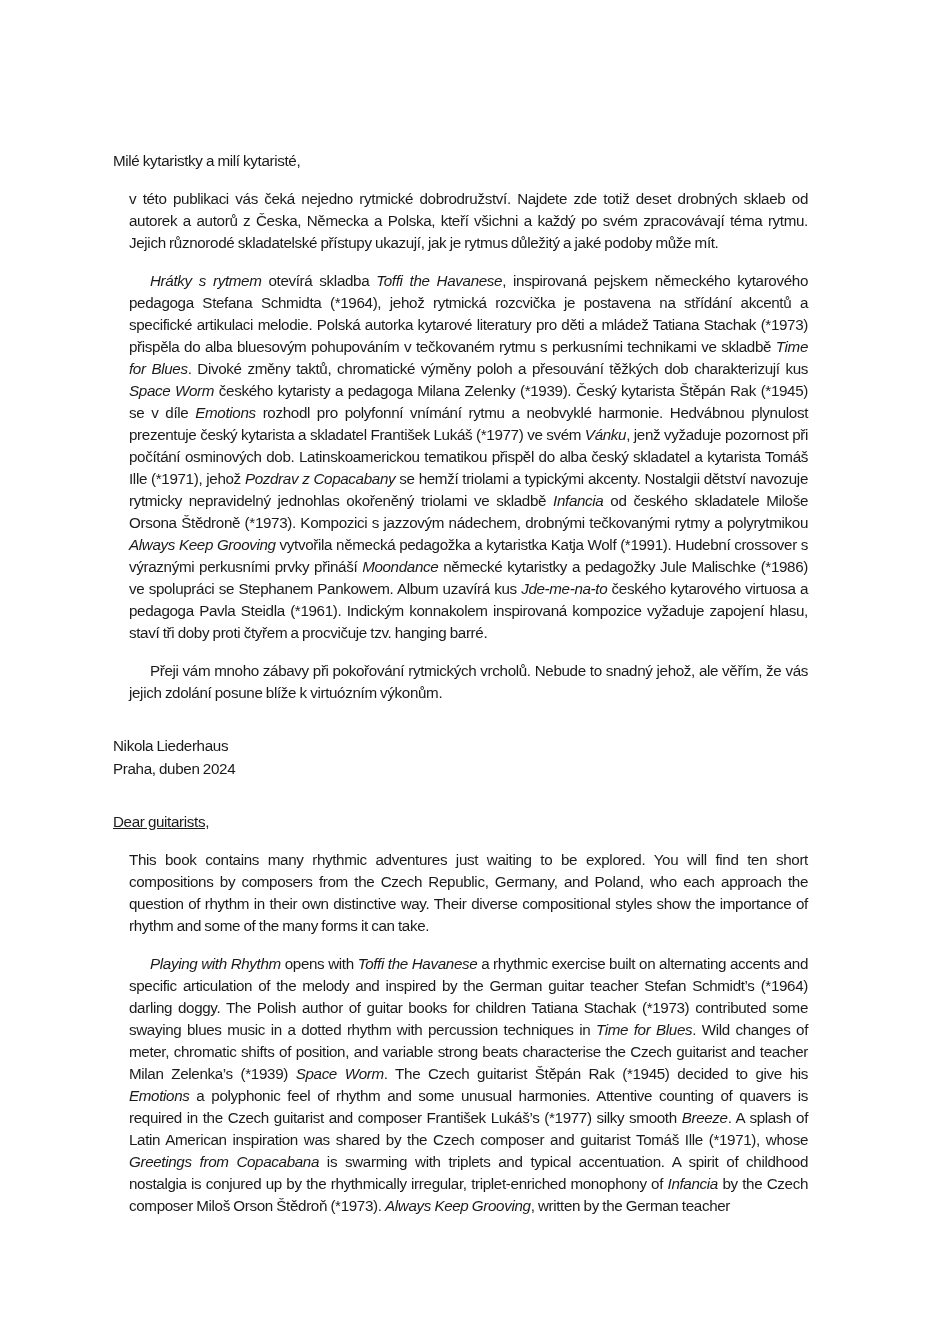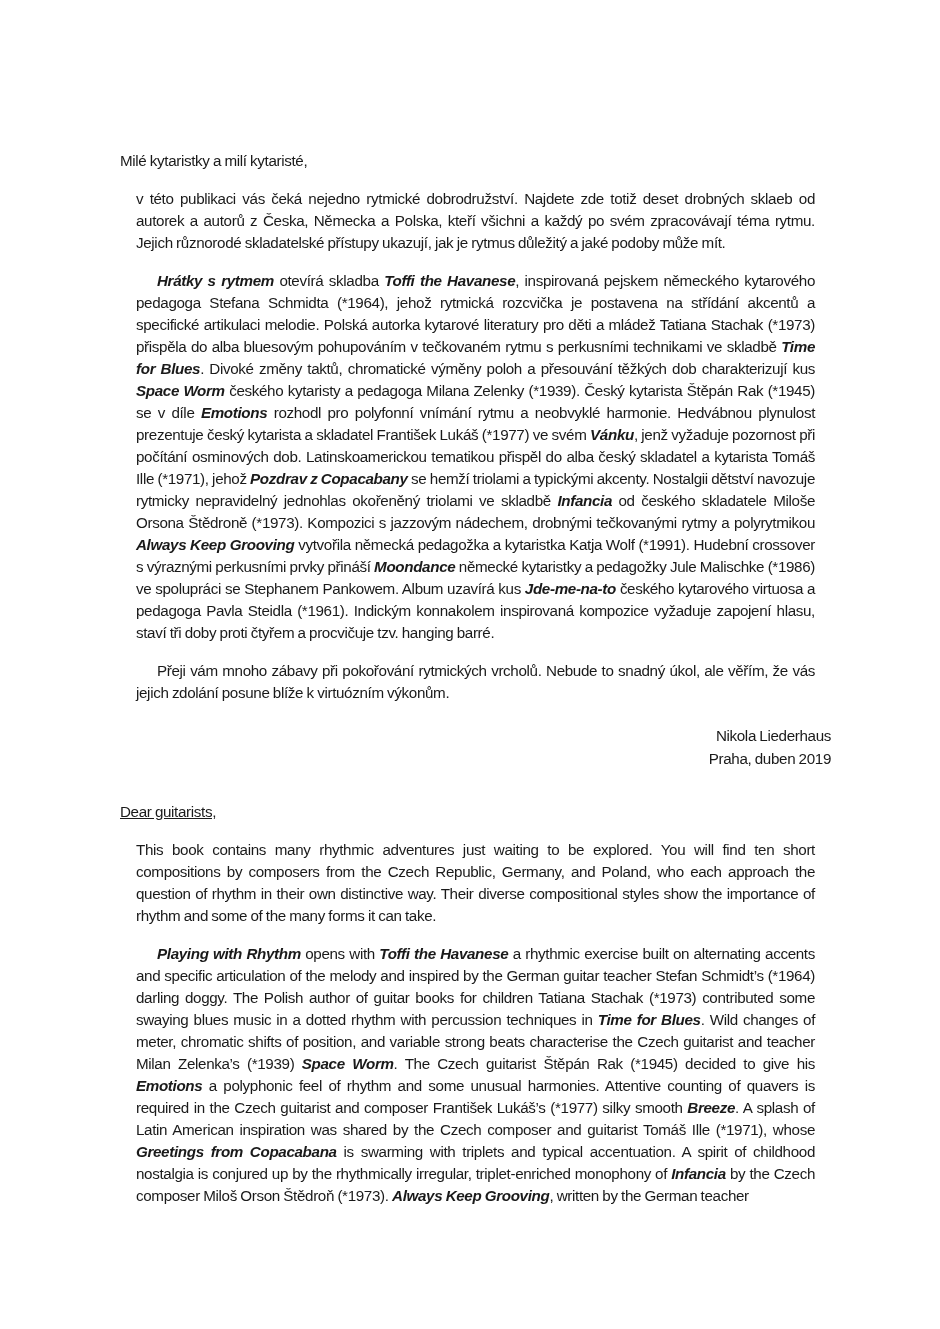--- a/index.html
+++ b/index.html
@@ -10,46 +10,45 @@
     body {
       width: 940px;
       height: 1329px;
       position: relative;
       overflow: hidden;
       font-family: "Liberation Sans", "DejaVu Sans", sans-serif;
       color: #1a1a1a;
     }
     .page {
       position: absolute;
-      left: 120px;
+      left: 113px;
       top: 150px;
       width: 711px;
       font-size: 15.2px;
       line-height: 22px;
       letter-spacing: -0.35px;
       word-spacing: -0.5px;
     }
     .greeting {
       margin: 0 0 11px 0;
     }
     .para {
       margin: 16px;
       text-align: justify;
       hyphens: manual;
     }
     .para.indent {
       text-indent: 21px;
     }
     .para em {
       font-style: italic;
-      font-weight: bold;
     }
     .signature {
-      margin-top: 20px;
-      text-align: right;
+      margin-top: 30px;
+      text-align: left;
     }
     .signature div {
       line-height: 23px;
     }
     .section-en {
       margin-top: 31px;
     }
     .section-en .greeting {
       margin-bottom: 12px;
       text-decoration: underline;
@@ -58,25 +57,25 @@
 </head>
 <body>
 
 <div class="page">
 
   <section class="section-cz">
     <p class="greeting">Milé kytaristky a milí kytaristé,</p>
     <div>
         <p class="para" lang="cs"><span>v této publikaci vás čeká nejedno rytmické dobrodružství. Najdete zde totiž deset drobných skla­eb od autorek a autorů z Česka, Německa a Polska, kteří všichni a každý po svém zpracovávají téma rytmu. Jejich různorodé skladatelské přístupy ukazují, jak je rytmus důležitý a jaké podoby může mít.</span></p>
         <p class="para indent" lang="cs"><em>Hrátky s rytmem</em><span> otevírá skladba </span><em>Toffi the Havanese</em><span>, inspirovaná pejskem německého kyta­rového pedagoga Stefana Schmidta (*1964), jehož rytmická rozcvička je postavena na střídání akcentů a specifické artikulaci melodie. Polská autorka kytarové literatury pro děti a mládež Tatiana Stachak (*1973) přispěla do alba bluesovým pohupováním v tečkovaném rytmu s per­kusními technikami ve skladbě </span><em>Time for Blues</em><span>. Divoké změny taktů, chromatické výměny poloh a přesouvání těžkých dob charakterizují kus </span><em>Space Worm</em><span> českého kytaristy a pedagoga Milana Zelenky (*1939). Český kytarista Štěpán Rak (*1945) se v díle </span><em>Emotions</em><span> rozhodl pro polyfonní vnímání rytmu a neobvyklé harmonie. Hedvábnou plynulost prezentuje český kytarista a skla­datel František Lukáš (*1977) ve svém </span><em>Vánku</em><span>, jenž vyžaduje pozornost při počítání osmino­vých dob. Latinskoamerickou tematikou přispěl do alba český skladatel a kytarista Tomáš Ille (*1971), jehož </span><em>Pozdrav z Copacabany</em><span> se hemží triolami a typickými akcenty. Nostalgii dětství navozuje rytmicky nepravidelný jednohlas okořeněný triolami ve skladbě </span><em>Infancia</em><span> od českého skladatele Miloše Orsona Štědroně (*1973). Kompozici s jazzovým nádechem, drobnými tečko­vanými rytmy a polyrytmikou </span><em>Always Keep Grooving</em><span> vytvořila německá pedagožka a kytaristka Katja Wolf (*1991). Hudební crossover s výraznými perkusními prvky přináší </span><em>Moondance</em><span> ně­mecké kytaristky a pedagožky Jule Malischke (*1986) ve spolupráci se Stephanem Pankowem. Album uzavírá kus </span><em>Jde-me-na-to</em><span> českého kytarového virtuosa a pedagoga Pavla Steidla (*1961). Indickým konnakolem inspirovaná kompozice vyžaduje zapojení hlasu, staví tři doby proti čtyřem a procvičuje tzv. hanging barré.</span></p>
-        <p class="para indent" lang="cs"><span>Přeji vám mnoho zábavy při pokořování rytmických vrcholů. Nebude to snadný úkol, ale věřím, že vás jejich zdolání posune blíže k virtuózním výkonům.</span></p>
+        <p class="para indent" lang="cs"><span>Přeji vám mnoho zábavy při pokořování rytmických vrcholů. Nebude to snadný jehož, ale věřím, že vás jejich zdolání posune blíže k virtuózním výkonům.</span></p>
       </div>
     <div class="signature">
       <div>Nikola Liederhaus</div>
-      <div>Praha, duben 2019</div>
+      <div>Praha, duben 2024</div>
     </div>
   </section>
 
   <section class="section-en">
     <p class="greeting">Dear guitarists,</p>
     <div>
         <p class="para" lang="en"><span>This book contains many rhythmic adventures just waiting to be explored. You will find ten short compositions by composers from the Czech Republic, Germany, and Poland, who each approach the question of rhythm in their own distinctive way. Their diverse compositional styles show the importance of rhythm and some of the many forms it can take.</span></p>
         <p class="para indent" lang="en"><em>Playing with Rhythm</em><span> opens with </span><em>Toffi the Havanese</em><span> a rhythmic exercise built on alternating accents and specific articulation of the melody and inspired by the German guitar teacher Stefan Schmidt’s (*1964) darling doggy. The Polish author of guitar books for children Tatiana Stachak (*1973) contributed some swaying blues music in a dotted rhythm with percussion techniques in </span><em>Time for Blues</em><span>. Wild changes of meter, chromatic shifts of position, and variable strong beats characterise the Czech guitarist and teacher Milan Zelenka’s (*1939) </span><em>Space Worm</em><span>. The Czech guitarist Štěpán Rak (*1945) decided to give his </span><em>Emotions</em><span> a polyphonic feel of rhythm and some unusual harmonies. Attentive counting of quavers is required in the Czech guitarist and com­poser František Lukáš’s (*1977) silky smooth </span><em>Breeze</em><span>. A splash of Latin American inspiration was shared by the Czech composer and guitarist Tomáš Ille (*1971), whose </span><em>Greetings from Copacabana</em><span> is swarming with triplets and typical accentuation. A spirit of childhood nostalgia is conjured up by the rhythmically irregular, triplet-enriched monophony of </span><em>Infancia</em><span> by the Czech composer Miloš Orson Štědroň (*1973). </span><em>Always Keep Grooving</em><span>, written by the German teacher</span></p>
       </div>
   </section>

